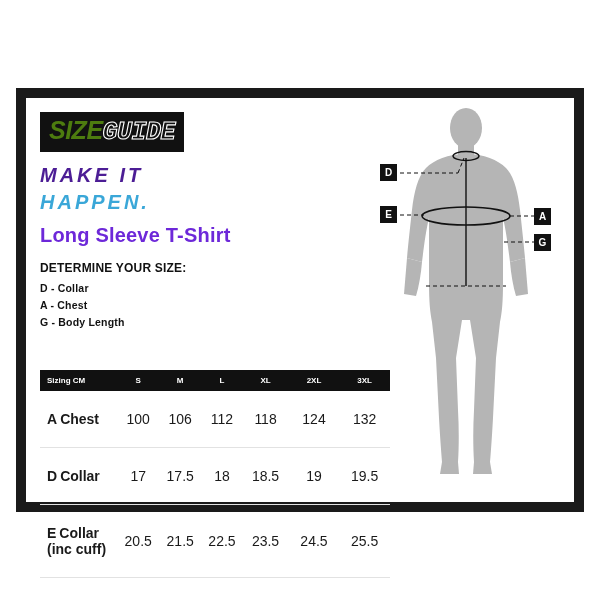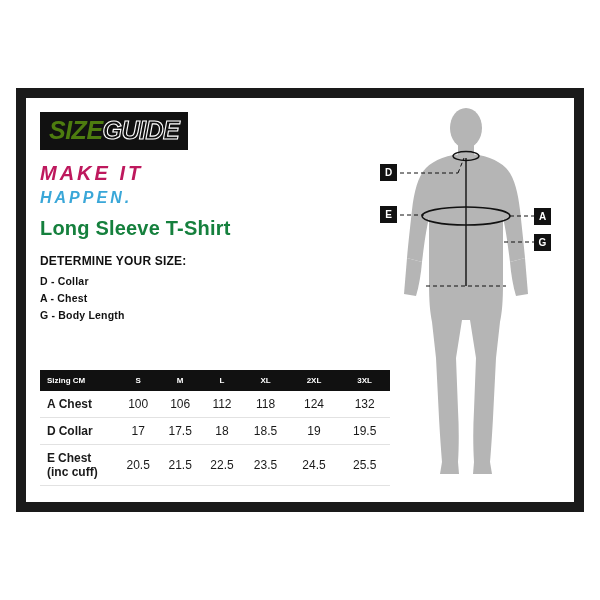--- a/index.html
+++ b/index.html
@@ -61,41 +61,42 @@
     font-size: 25px;
     font-weight: bold;
     font-style: italic;
     letter-spacing: -0.5px;
     -webkit-text-stroke: 0px;
     opacity: 1;
     text-shadow:
       -0.6px -0.6px 0 #111, 0.6px -0.6px 0 #111,
       -0.6px 0.6px 0 #111, 0.6px 0.6px 0 #111;
     color: #111111;
+    font-family: Liberation Mono, monospace;
     -webkit-text-stroke: 1.1px #ffffff;
   }
   .tag-make {
     margin-top: 12px;
-    color: #be185d;
+    color: #4c1d95;
     font-size: 20px;
     font-weight: bold;
     font-style: italic;
     letter-spacing: 3px;
   }
   .tag-happen {
     margin-top: 4px;
     color: #3aa7d8;
-    font-size: 16px;
+    font-size: 20px;
     font-weight: bold;
     font-style: italic;
     letter-spacing: 3px;
   }
   .product-title {
     margin-top: 10px;
-    color: #15803d;
+    color: #6d28d9;
     font-size: 20px;
     font-weight: bold;
     letter-spacing: 0.2px;
   }
   .determine {
     margin-top: 14px;
     color: #111111;
     font-size: 12px;
     font-weight: bold;
     letter-spacing: 0.2px;
@@ -129,24 +130,24 @@
     font-weight: bold;
     padding: 6px 18px;
     text-align: center;
   }
   table.sizes thead th.first {
     text-align: left;
     padding-left: 7px;
   }
   table.sizes tbody td {
     border-bottom: 1px solid #e2e2e2;
-    padding: 6px 2px;
+    padding: 20px 2px;
     text-align: center;
     color: #1a1a1a;
-    font-size: 12px;
+    font-size: 14px;
   }
   table.sizes tbody td.first {
     text-align: left;
     padding-left: 7px;
     font-weight: bold;
   }
   table.sizes tbody td.first .code {
     font-weight: bold;
     margin-right: 3px;
   }
@@ -227,21 +228,21 @@
             <tr>
               <td class="first"><span class="code">D</span><span class="lbl">Collar</span></td>
               <td>17</td>
               <td>17.5</td>
               <td>18</td>
               <td>18.5</td>
               <td>19</td>
               <td>19.5</td>
             </tr>
             <tr>
-              <td class="first"><span class="code">E</span><span class="lbl">Chest (inc cuff)</span></td>
+              <td class="first"><span class="code">E</span><span class="lbl">Collar (inc cuff)</span></td>
               <td>20.5</td>
               <td>21.5</td>
               <td>22.5</td>
               <td>23.5</td>
               <td>24.5</td>
               <td>25.5</td>
             </tr>
           </tbody>
         </table>
       </div>

